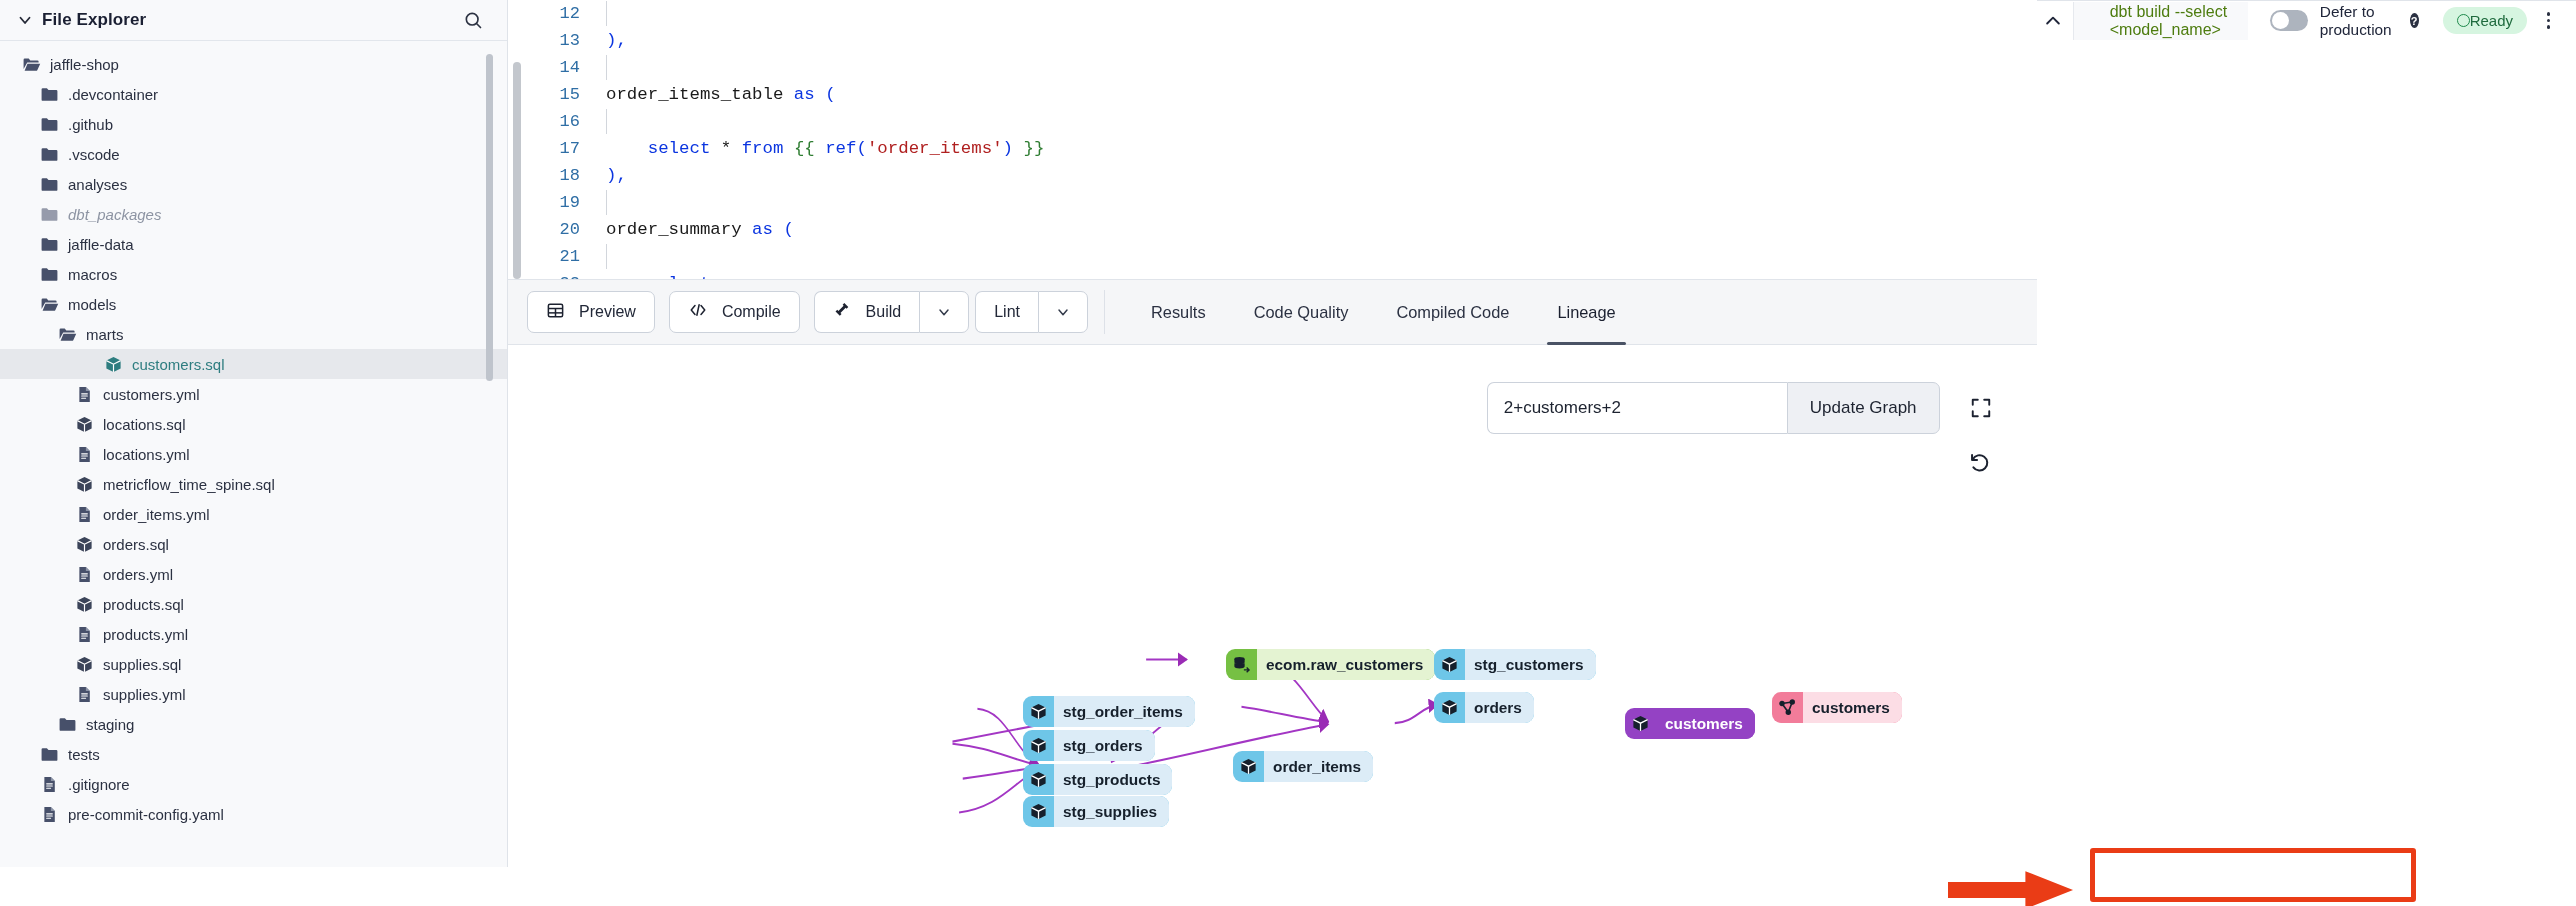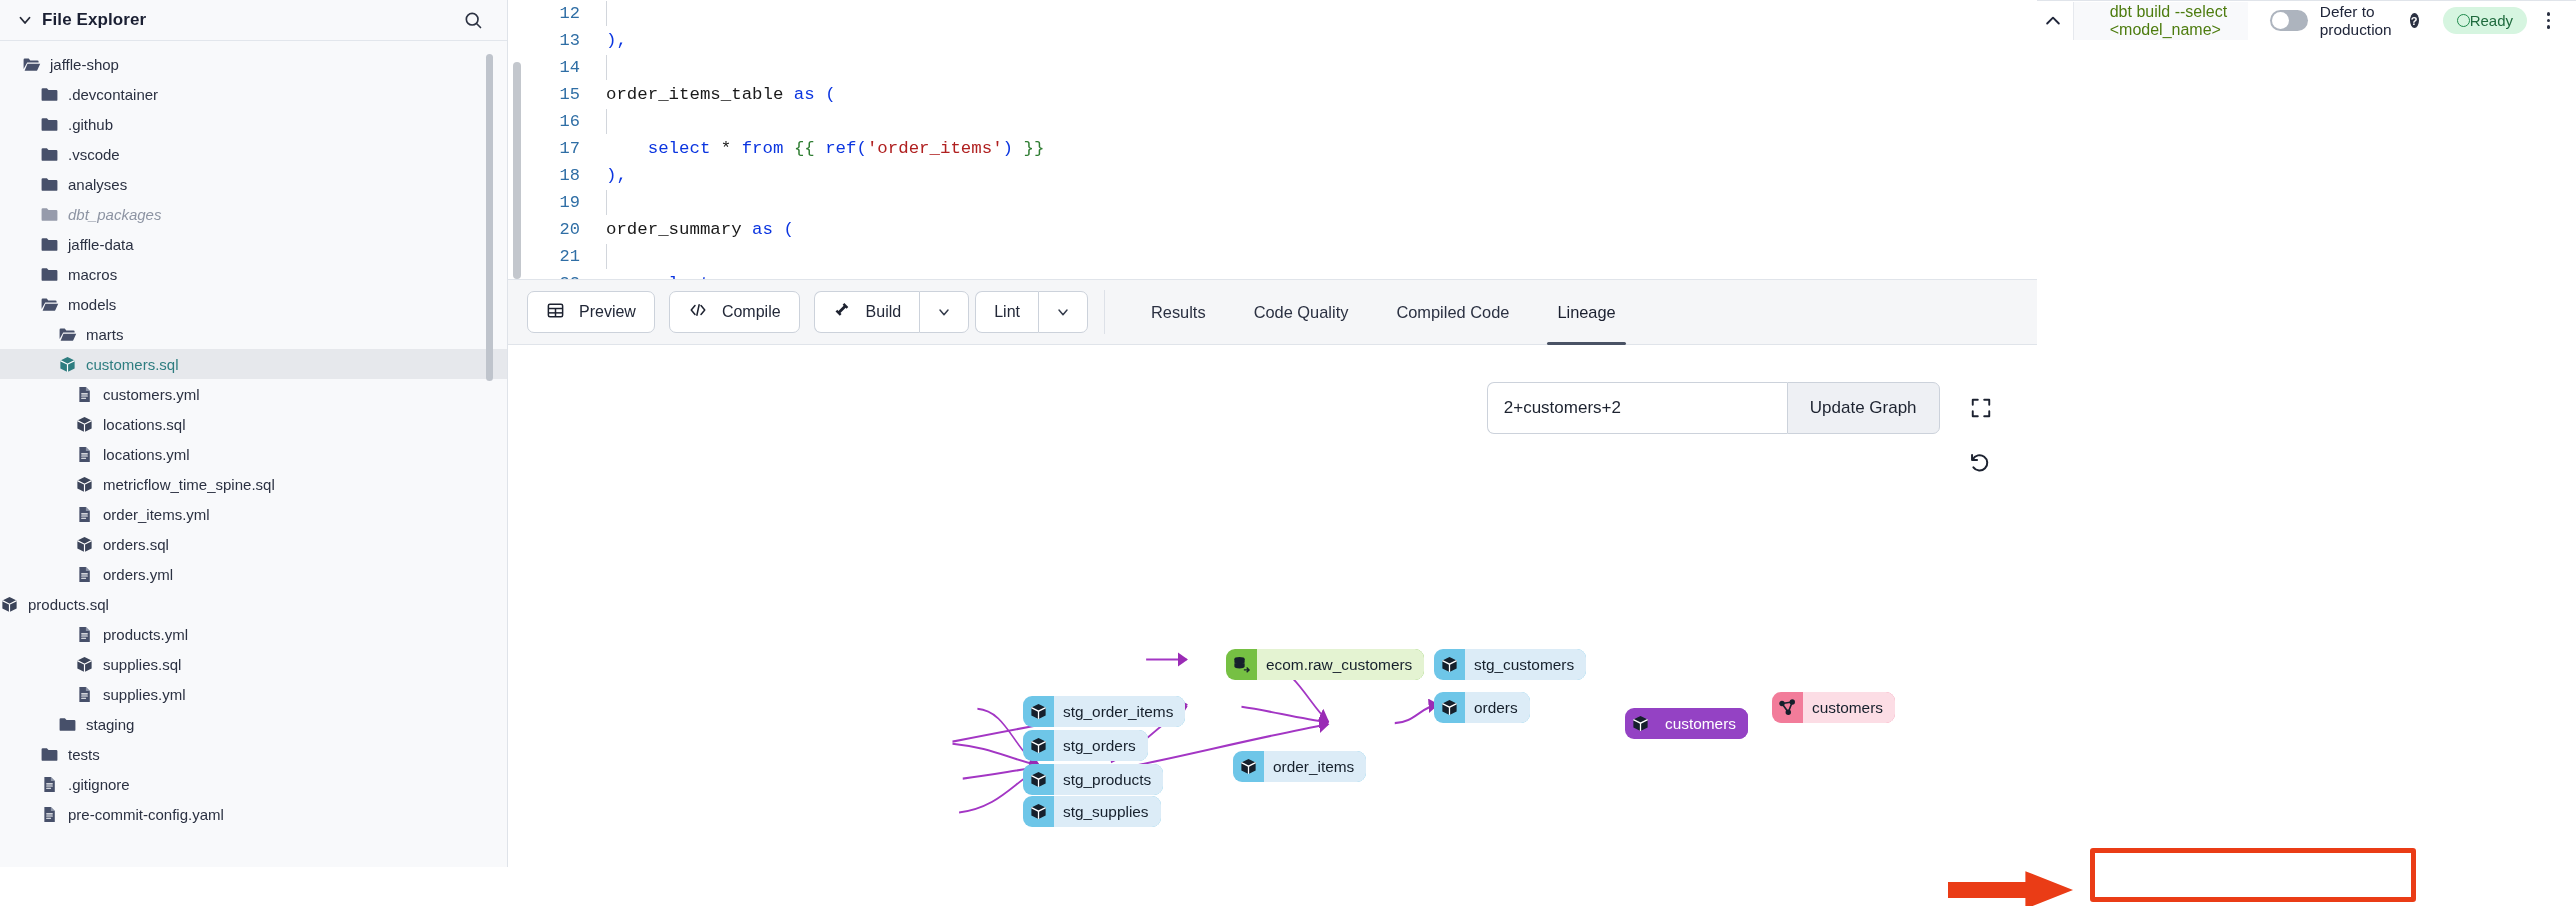--- a/index.html
+++ b/index.html
@@ -168,21 +168,21 @@
   .node {
     position: absolute; display: flex; align-items: center;
     border-radius: 9px; height: 31px; white-space: nowrap;
   }
   .node .nicon {
     width: 31px; height: 31px; flex: 0 0 31px;
     display: flex; align-items: center; justify-content: center;
     border-radius: 9px 0 0 9px;
   }
   .node .nlabel {
-    font-size: 15.4px; font-weight: normal; padding: 0 12px 0 9px;
+    font-size: 15.4px; font-weight: bold; padding: 0 12px 0 9px;
     height: 31px; display: flex; align-items: center;
     border-radius: 0 9px 9px 0;
   }
   .n-source { background: #76c043; }
   .n-source .nlabel { background: #e4f3d2; color: #16202c; }
   .n-model { background: #6ec6e8; }
   .n-model .nlabel { background: #dcecf7; color: #16202c; }
   .n-focus { background: #9442c4; }
   .n-focus .nlabel { background: #9442c4; color: #ffffff; }
   .n-exposure { background: #f27c9a; }
@@ -349,21 +349,21 @@
           </div>
           <div class="tree-row" style="padding-left: 58px;">
             <span style="display: flex;">
               <svg class="ic" viewBox="0 0 24 24" fill="#47506a">
                 <path d="M2 6A1.5 1.5 0 0 1 3.5 4.5h5l2 2.4h9A1.5 1.5 0 0 1 21 8.4v1.1H6.6L2 17.6z"></path>
                 <path d="M6.9 11H23l-3.7 8.2a1.6 1.6 0 0 1-1.4.8H3.3z"></path>
               </svg>
             </span>
             <span class="tree-label">marts</span>
           </div>
-          <div class="tree-row selected" style="padding-left: 58px; text-align: center;">
+          <div class="tree-row selected" style="padding-left: 104px; text-align: center;">
             <span style="display: flex;">
               <svg class="ic" viewBox="0 0 24 24" fill="none">
                 <path d="M12 2.6 21 7.1v9.8L12 21.4 3 16.9V7.1z" fill="#2e7d80"></path>
                 <path d="M3 7.1 12 11.6l9-4.5" stroke="#fff" stroke-width="1.5"></path>
                 <path d="M12 11.6v9.8" stroke="#fff" stroke-width="1.5"></path>
               </svg>
             </span>
             <span class="tree-label">customers.sql</span>
           </div>
           <div class="tree-row" style="padding-left: 75px;">
@@ -445,21 +445,21 @@
                 <path d="M13.7 2.6l5 5h-5z" fill="#8d95a8"></path>
                 <g stroke="#fff" stroke-width="1.3" stroke-linecap="round">
                   <line x1="8.4" y1="11.2" x2="15.6" y2="11.2"></line>
                   <line x1="8.4" y1="14" x2="15.6" y2="14"></line>
                   <line x1="8.4" y1="16.8" x2="13.4" y2="16.8"></line>
                 </g>
               </svg>
             </span>
             <span class="tree-label">orders.yml</span>
           </div>
-          <div class="tree-row" style="">
+          <div class="tree-row" style="padding-left: 75px;">
             <span style="display: flex;">
               <svg class="ic" viewBox="0 0 24 24" fill="none">
                 <path d="M12 2.6 21 7.1v9.8L12 21.4 3 16.9V7.1z" fill="#3b4459"></path>
                 <path d="M3 7.1 12 11.6l9-4.5" stroke="#fff" stroke-width="1.5"></path>
                 <path d="M12 11.6v9.8" stroke="#fff" stroke-width="1.5"></path>
               </svg>
             </span>
             <span class="tree-label">products.sql</span>
           </div>
           <div class="tree-row" style="padding-left: 75px;">

